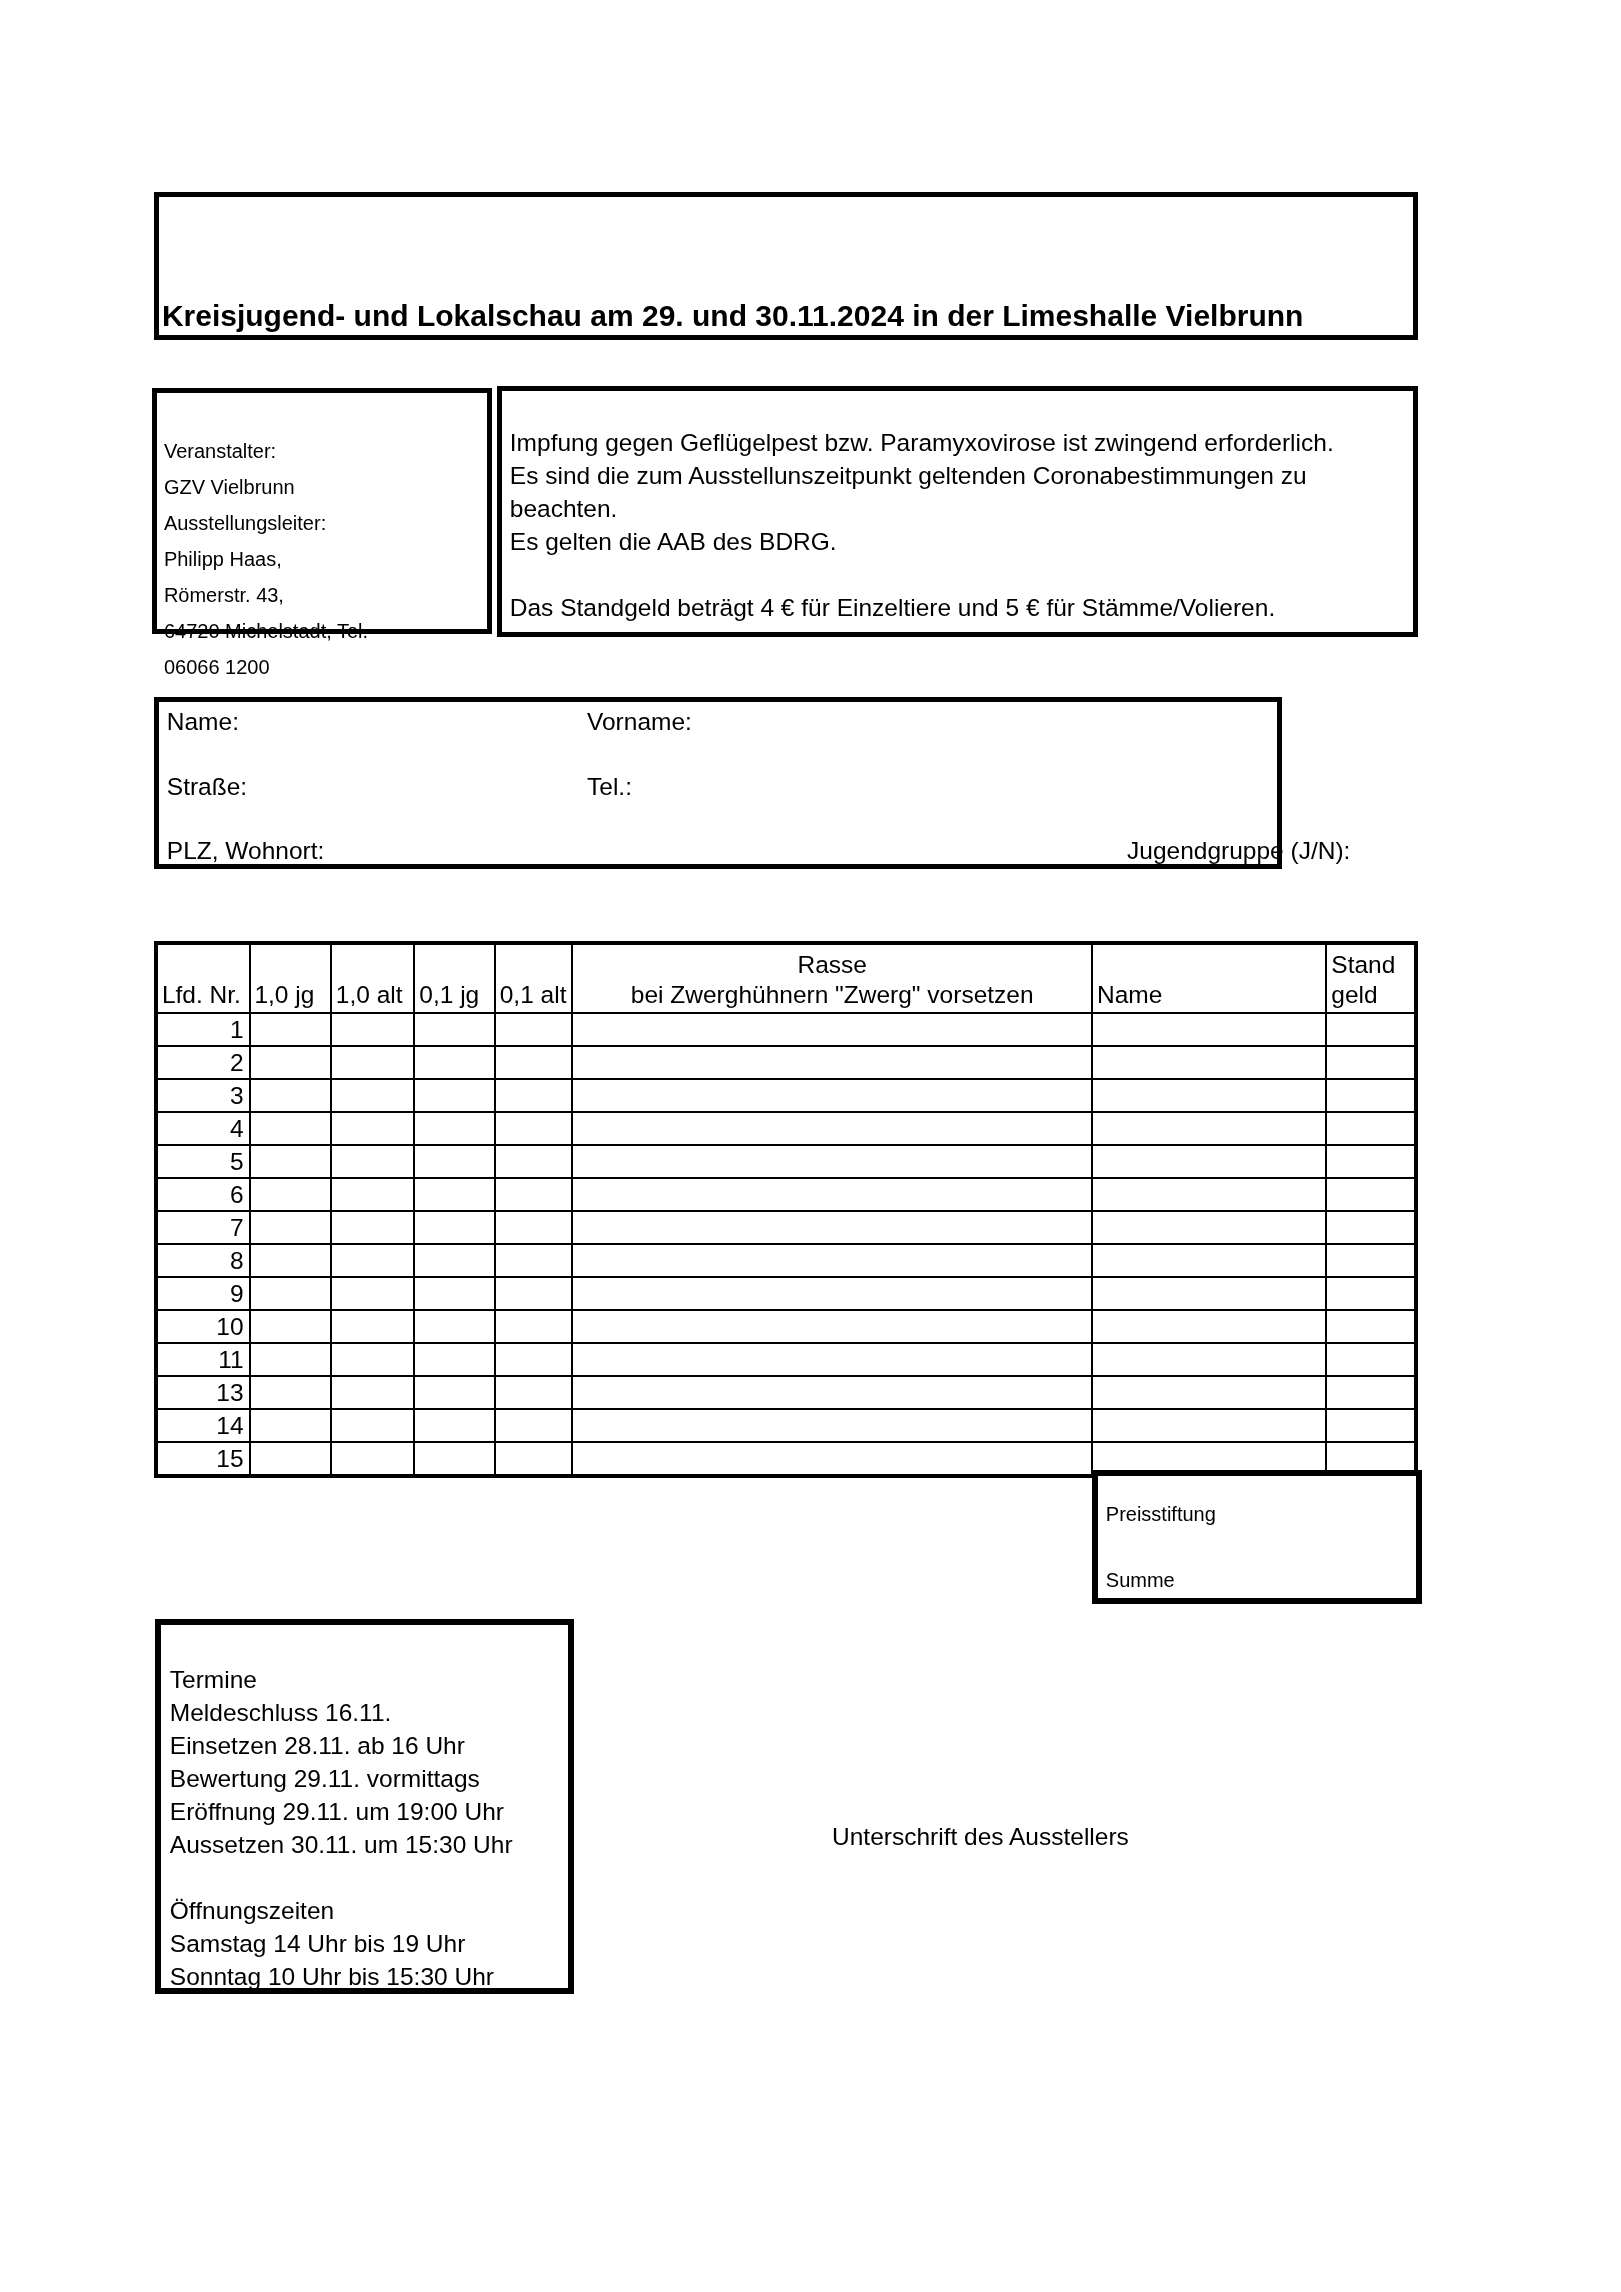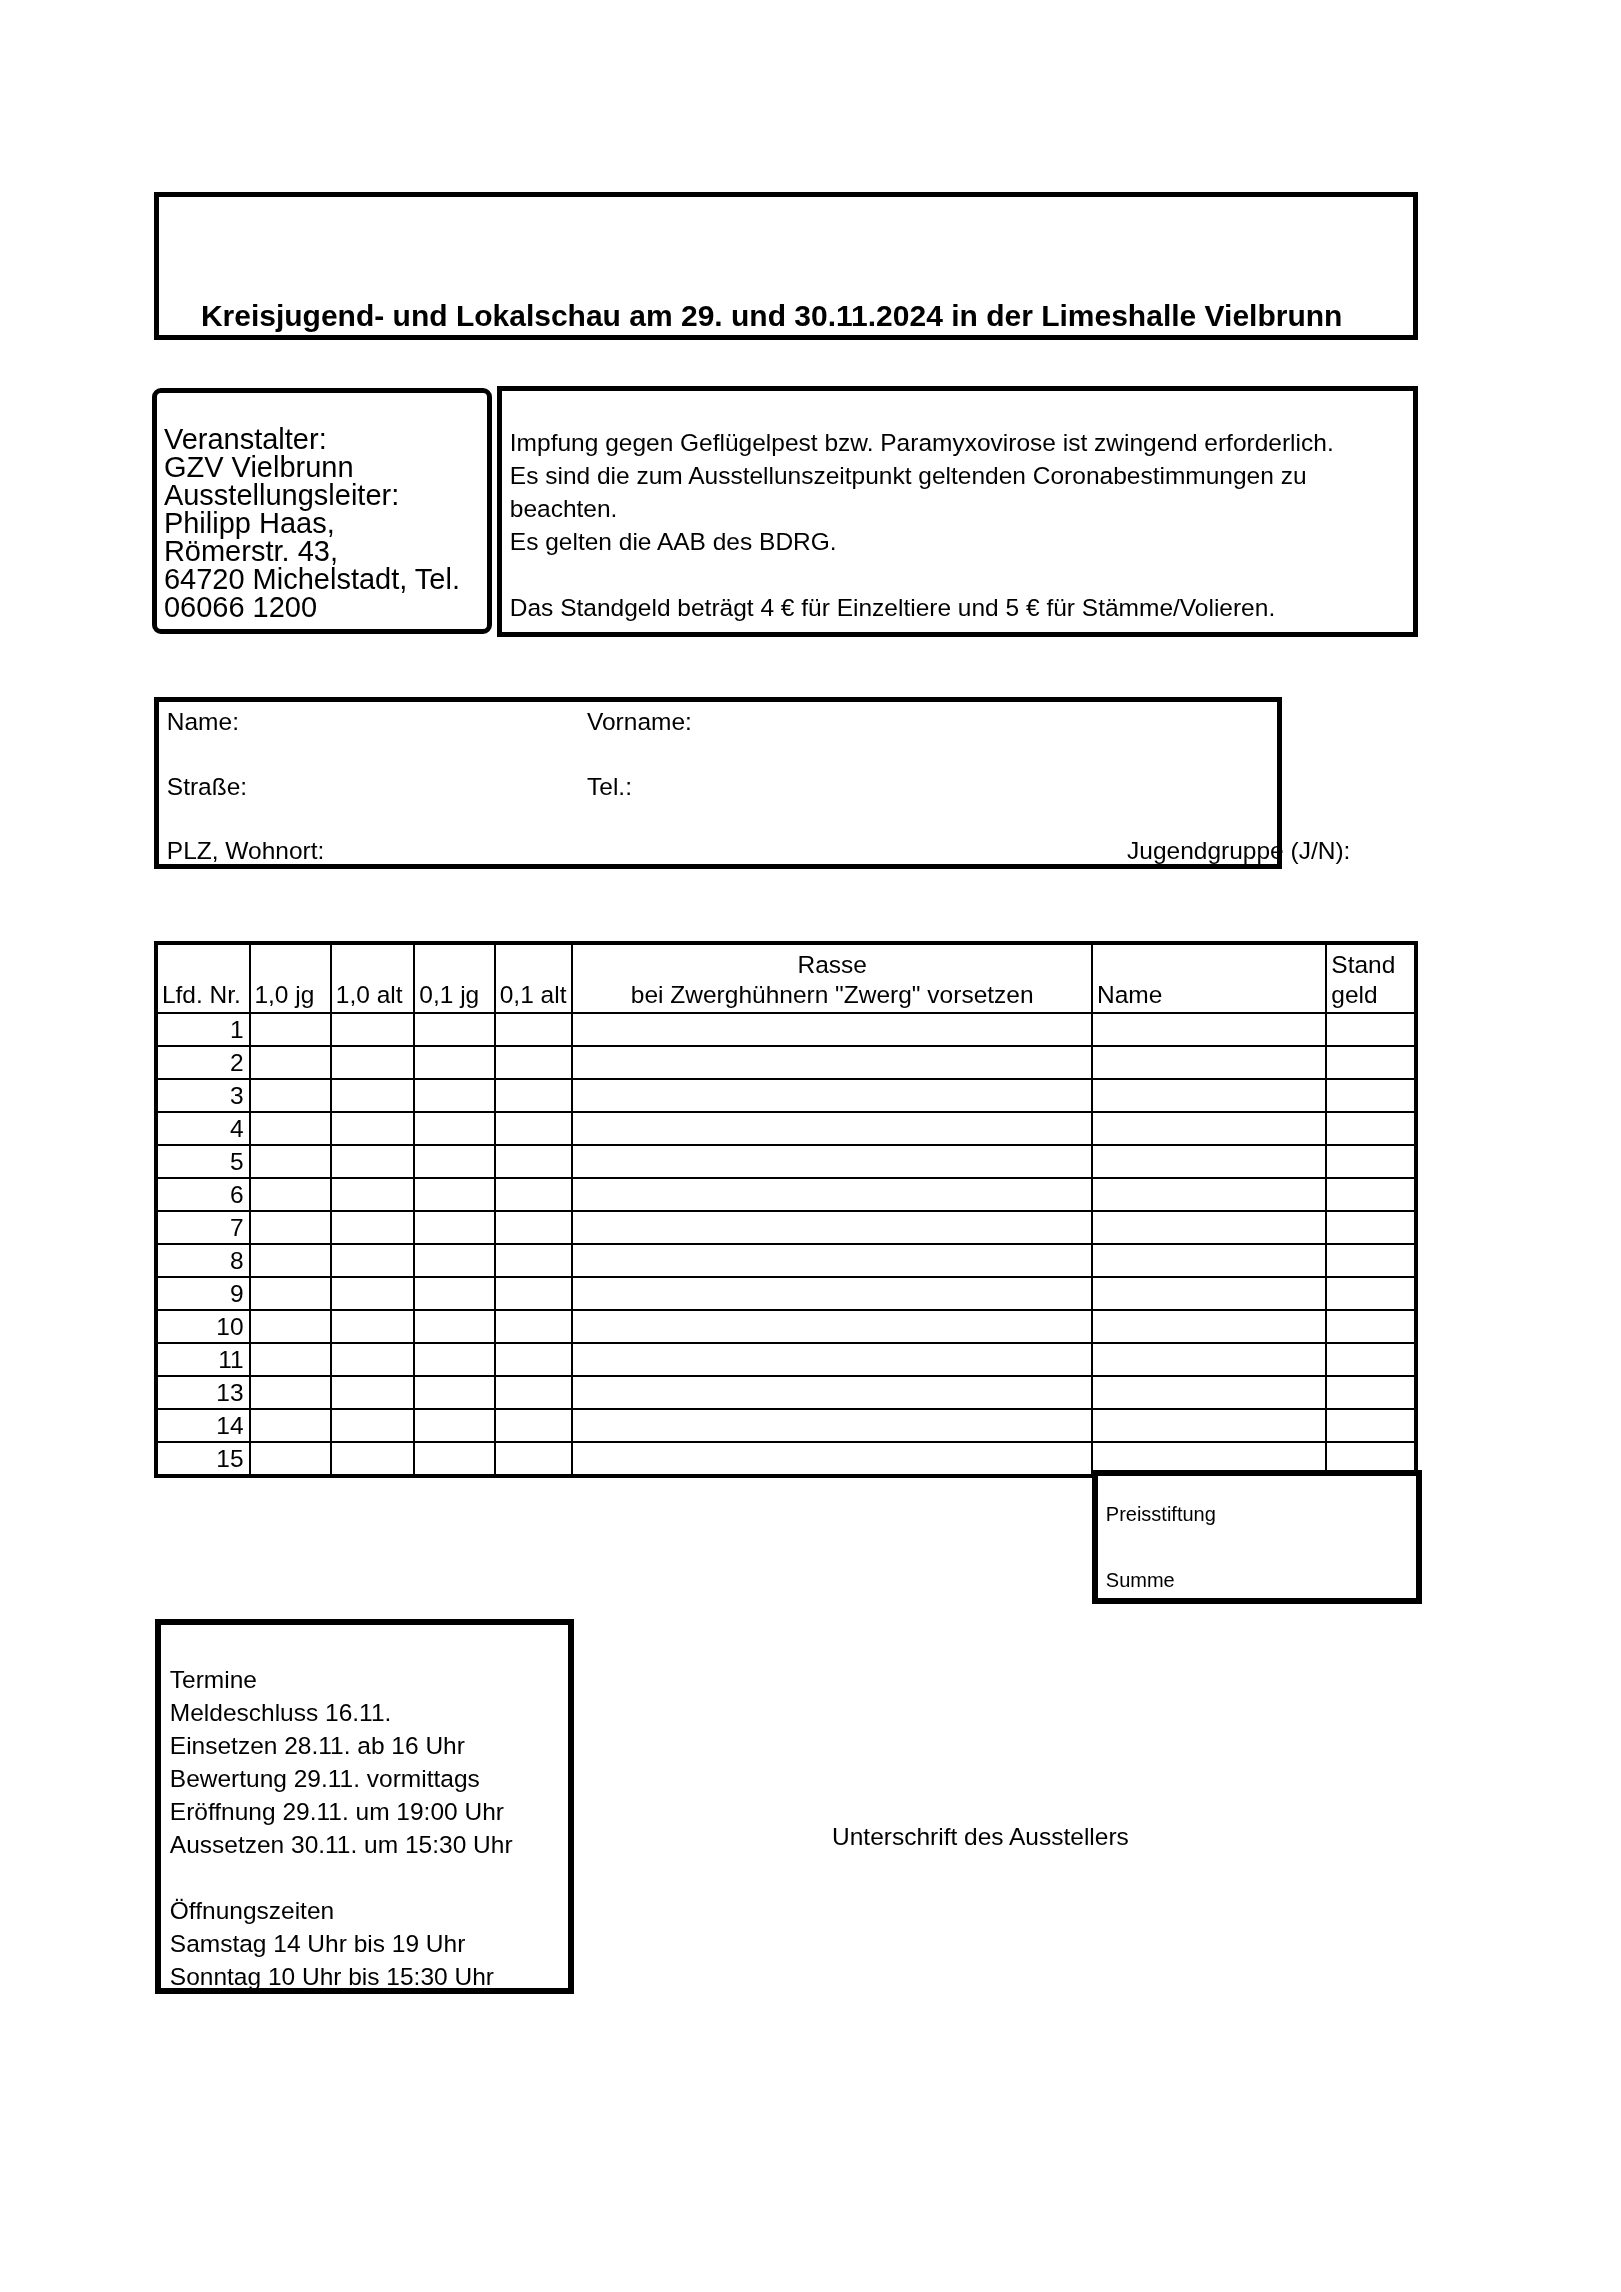--- a/index.html
+++ b/index.html
@@ -13,45 +13,43 @@
     height: 2293px;
     background: #ffffff;
     color: #000000;
     font-family: "Liberation Sans", "DejaVu Sans", sans-serif;
   }
   .box {
     position: absolute;
     box-sizing: border-box;
     border: 5.9px solid #000000;
     background: #ffffff;
-    padding-left: 39px;
   }
   
   #title-box {
     left: 154px; top: 192px;
     width: 1264px; height: 148px;
     display: flex;
     align-items: flex-end;
   }
   #title-box .title {
     font-size: 30px;
     font-weight: bold;
     line-height: 1.15;
     padding: 0 2px 2px 2.9px;
     white-space: nowrap;
   }
   
   #organizer-box {
     left: 152px; top: 388px;
     width: 340px; height: 246px;
-    font-size: 29px;
-    line-height: 28px;
+    font-size: 20px;
+    line-height: 36px;
     padding: 3.9px 3.9px 0 6.9px;
     white-space: pre-line;
-    border-radius: 9px;
   }
   
   #notice-box {
     left: 497px; top: 386px;
     width: 921px; height: 251px;
     font-size: 24.5px;
     line-height: 33px;
     padding: 2px 3.9px 0 7.8px;
     white-space: pre-line;
   }

